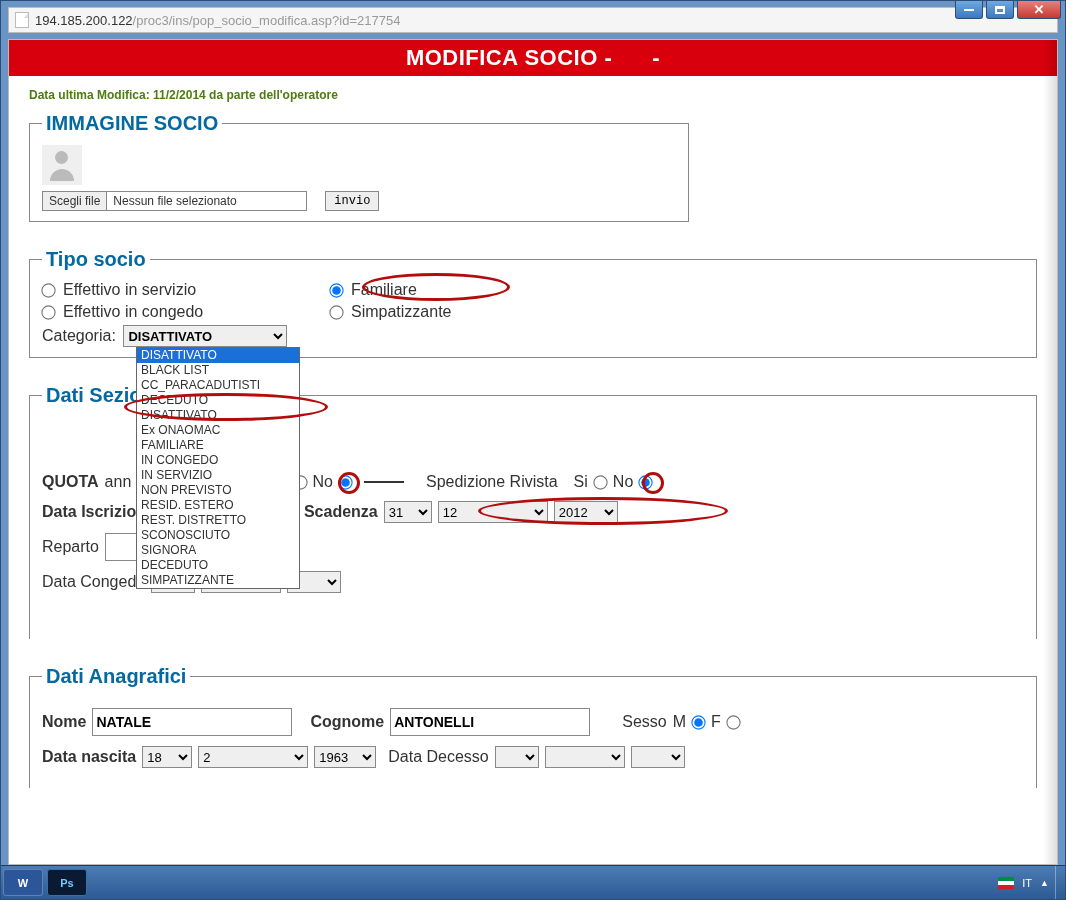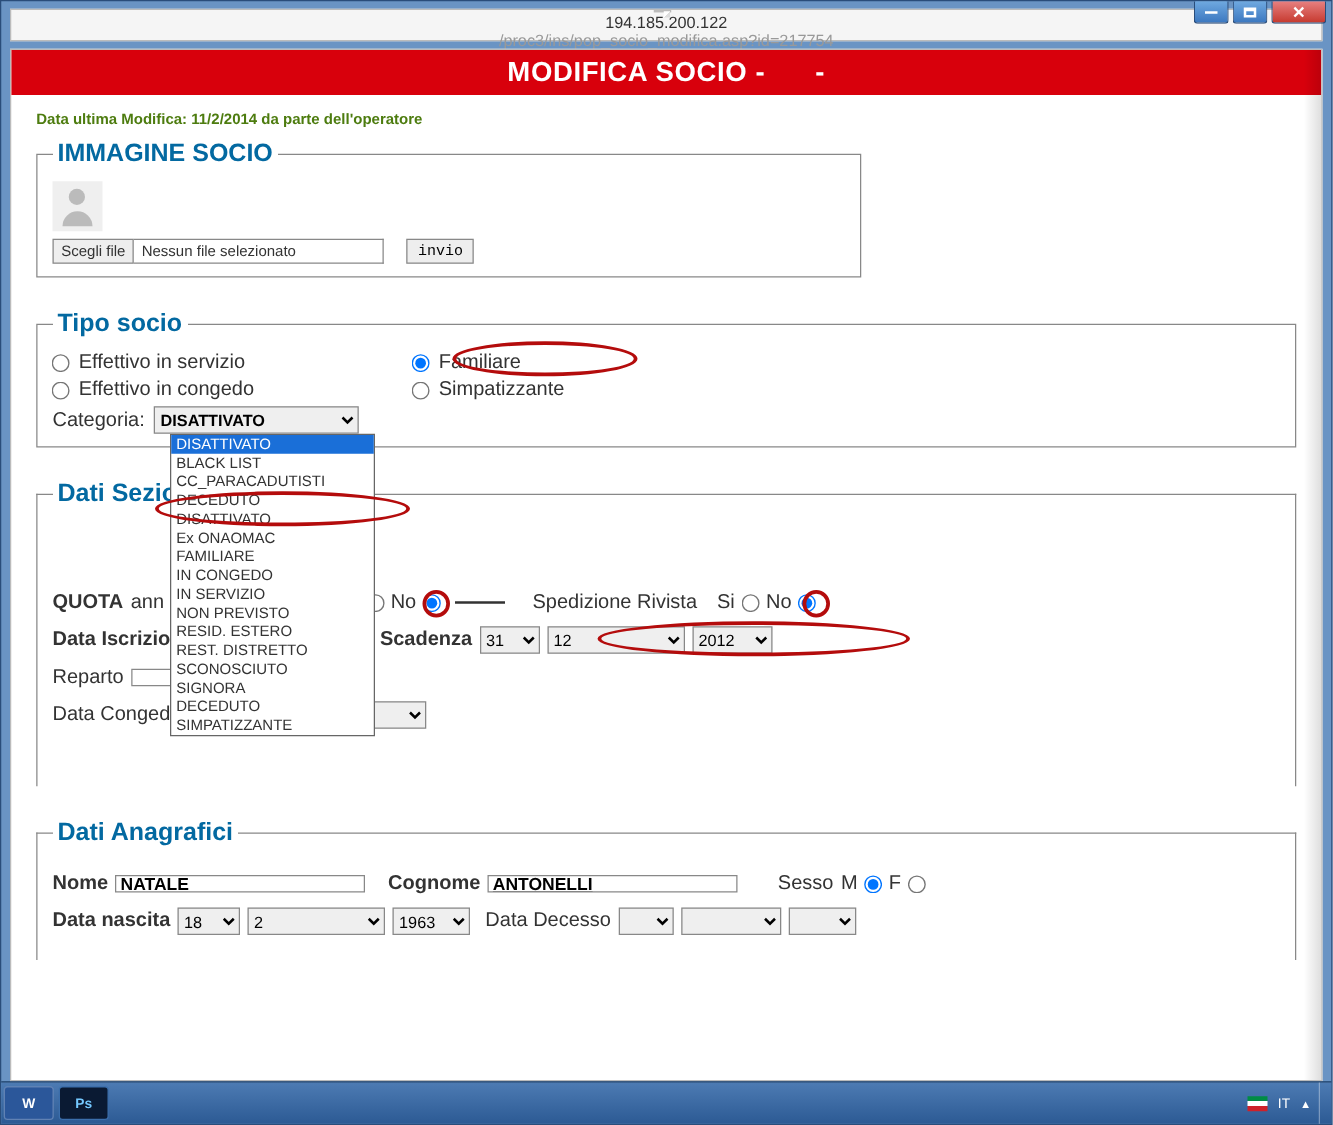--- a/index.html
+++ b/index.html
@@ -14,21 +14,21 @@
   .titlebar .title{color:#223;font-size:13px;}
   .win-btns{position:absolute;top:0;right:4px;display:flex;gap:3px;}
   .win-btn{height:18px;border:1px solid #2a4d7a;border-top:none;border-radius:0 0 3px 3px;display:flex;align-items:center;justify-content:center;font-size:11px;color:#fff;}
   .win-btn.min{width:28px;background:linear-gradient(#6fa9e0,#3c78c0);}
   .win-btn.max{width:28px;background:linear-gradient(#6fa9e0,#3c78c0);}
   .win-btn.close{width:44px;background:linear-gradient(#e78080,#c63a2f);}
   .min span{width:10px;border-top:2px solid #fff;}
   .max span{width:10px;height:8px;border:2px solid #fff;border-top-width:3px;}
   .close span{font-weight:bold;font-size:13px;}
 
-  .addr{height:26px;background:#f5f5f5;border:1px solid #bbb;margin:6px 7px 6px 7px;display:flex;align-items:center;padding:0 6px;flex-direction:column;}
+  .addr{height:26px;background:#f5f5f5;border:1px solid #bbb;margin:6px 7px 6px 7px;display:flex;align-items:center;padding:0 6px;}
   .addr .page-icon2{width:14px;height:16px;border:1px solid #bbb;background:#fff;margin-right:6px;position:relative;}
   .addr .page-icon2::after{content:"";position:absolute;top:0;right:0;width:5px;height:5px;background:linear-gradient(135deg,#fff 50%,#ddd 52%);}
   .addr .path1{color:#333;}
   .addr .path2{color:#999;}
 
   .content{flex:1;background:#fff;margin:0 7px 34px 7px;overflow:auto;border:1px solid #bbb;position:relative;}
   .content-shadow{position:absolute;right:0;top:0;bottom:0;width:14px;background:linear-gradient(to right,rgba(0,0,0,0) 0%,rgba(0,0,0,0.13) 100%);pointer-events:none;}
 
   .redband{background:#d8000c;color:#fff;font-size:22px;font-weight:bold;display:flex;align-items:center;justify-content:center;height:36px;letter-spacing:0.5px;}
   .redband span{margin:0 20px;}
@@ -48,21 +48,21 @@
   .file-row{display:flex;align-items:stretch;margin-top:6px;}
   .file-btn{border:1px solid #888;background:#eee;padding:2px 6px;font-size:12px;}
   .file-txt{border:1px solid #888;border-left:none;padding:2px 6px;font-size:12px;width:200px;}
 
   .radio-row{display:flex;gap:28px;margin-bottom:4px;}
   .radio-item{display:flex;align-items:center;gap:8px;min-width:260px;font-size:16px;}
   input[type=radio],input[type=checkbox]{transform:scale(1.1);}
 
   .labelcat{font-size:16px;margin-right:4px;}
   select{font-family:inherit;font-size:13px;border:1px solid #888;background:#efefef;height:22px;}
-  input[type=text]{font-family:inherit;font-size:14px;border:1px solid #888;padding:1px 3px;height:14px;}
+  input[type=text]{font-family:inherit;font-size:14px;border:1px solid #888;padding:1px 3px;height:28px;}
 
   .bold{font-weight:bold;}
   .row{margin:10px 0;display:flex;align-items:center;gap:6px;flex-wrap:wrap;font-size:16px;}
   .row .plain{font-size:16px;}
 
   .dropdown-open{position:absolute;z-index:50;border:1px solid #666;background:#fff;font-size:12px;min-width:164px;}
   .dropdown-open .opt{padding:0 4px;white-space:nowrap;line-height:15px;cursor:default;}
   .dropdown-open .opt.selected{background:#1a6fd8;color:#fff;}
 
   
@@ -236,21 +236,21 @@
       </fieldset>
 
       <fieldset style="border-bottom:none;">
         <legend>Dati Anagrafici</legend>
 
         <div class="row">
           <span class="bold">Nome</span>
           <input type="text" style="width: 200px; font-weight: bold;" value="NATALE">
           <span style="width:6px;"></span>
           <span class="bold">Cognome</span>
-          <input type="text" style="width: 200px; font-weight: bold; text-decoration: underline;" value="ANTONELLI">
+          <input type="text" style="width: 200px; font-weight: bold;" value="ANTONELLI">
           <span style="width:20px;"></span>
           <span class="plain">Sesso</span>
           <span class="plain">M</span>
           <input type="radio" name="sesso" checked="" style="">
           <span class="plain">F</span>
           <input type="radio" name="sesso" style="">
         </div>
 
         <div class="row">
           <span class="bold">Data nascita</span>

